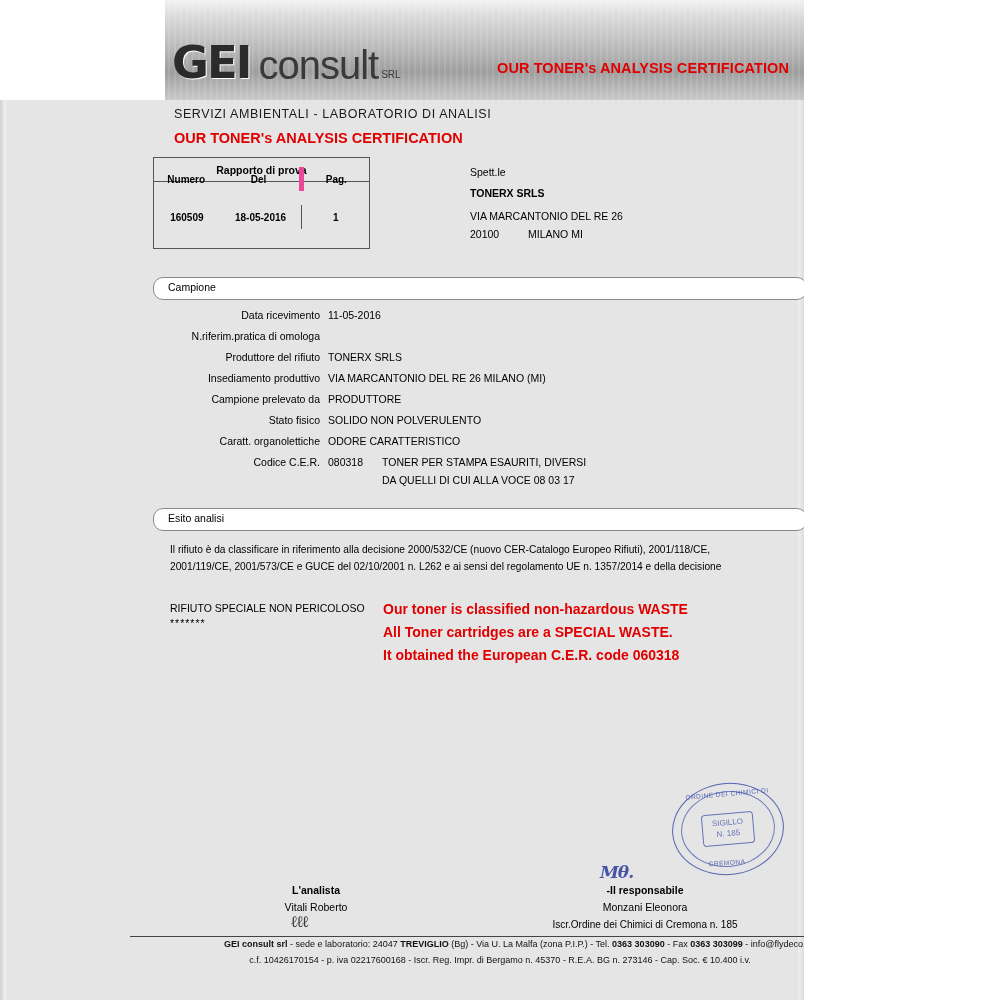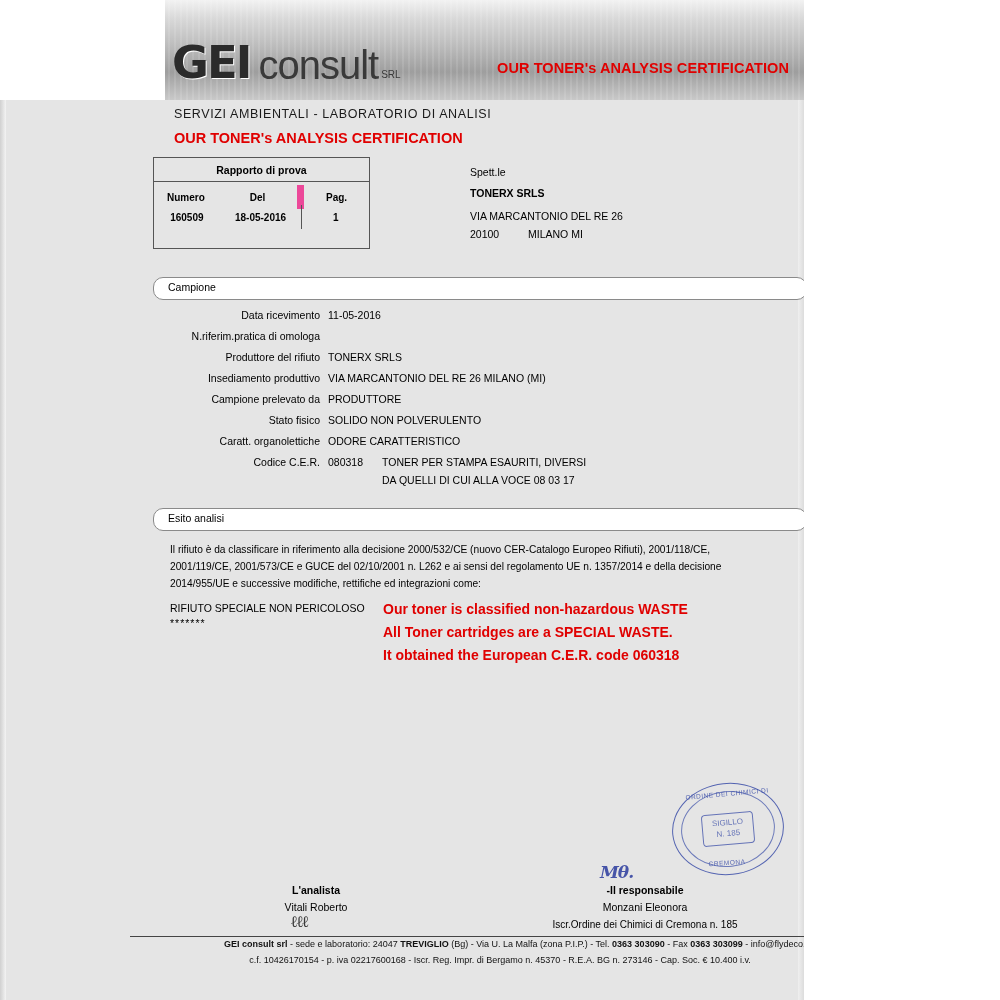--- a/index.html
+++ b/index.html
@@ -122,28 +122,28 @@
     border-bottom: 1px solid #555;
     display: flex;
     align-items: center;
     justify-content: center;
     font-size: 10.5px;
     font-weight: bold;
     color: #000;
   }
   .report-cols {
     position: absolute;
-    left: 0; top: 27px;
+    left: 0; top: 9px;
     width: 215px; height: 24px;
     display: flex;
   }
   .rc { display:flex; align-items:center; justify-content:center; font-size: 10px; font-weight: bold; }
   .rc1 { width: 66px; }
   .rc2 { width: 82px; }
-  .rc3 { width: 67px; border-left: 7px solid #ec4899; height: 100%; }
+  .rc3 { width: 67px; border-left: 5px solid #ec4899; height: 100%; }
   .report-vals {
     position: absolute;
     left: 0; top: 47px;
     width: 215px; height: 24px;
     display: flex;
   }
   .rv { display:flex; align-items:center; justify-content:center; font-size: 10px; font-weight: bold; }
   .rv1 { width: 66px; }
   .rv2 { width: 82px; }
   .rv3 { width: 67px; border-left: 1px solid #555; height: 100%; }
@@ -421,21 +421,20 @@
     </div>
   </div>
 
   <div class="section-bar" id="bar-esito">
     <span class="lbl">Esito analisi</span>
   </div>
 
   <div class="esito-para">
     <div>Il rifiuto è da classificare in riferimento alla decisione 2000/532/CE (nuovo CER-Catalogo Europeo Rifiuti), 2001/118/CE,</div>
     <div>2001/119/CE, 2001/573/CE e GUCE del 02/10/2001 n.  L262 e ai sensi del regolamento UE n. 1357/2014 e della decisione</div>
-    <div>2014/955/UE e successive modifiche, rettifiche ed integrazioni come:</div>
   </div>
 
   <div class="esito-result">RIFIUTO SPECIALE NON PERICOLOSO</div>
   <div class="esito-stars">*******</div>
 
   <div class="red-block">
     <div>Our toner is  classified non-hazardous WASTE</div>
     <div>All Toner cartridges are a SPECIAL WASTE.</div>
     <div>It obtained the European C.E.R. code  060318</div>
   </div>

